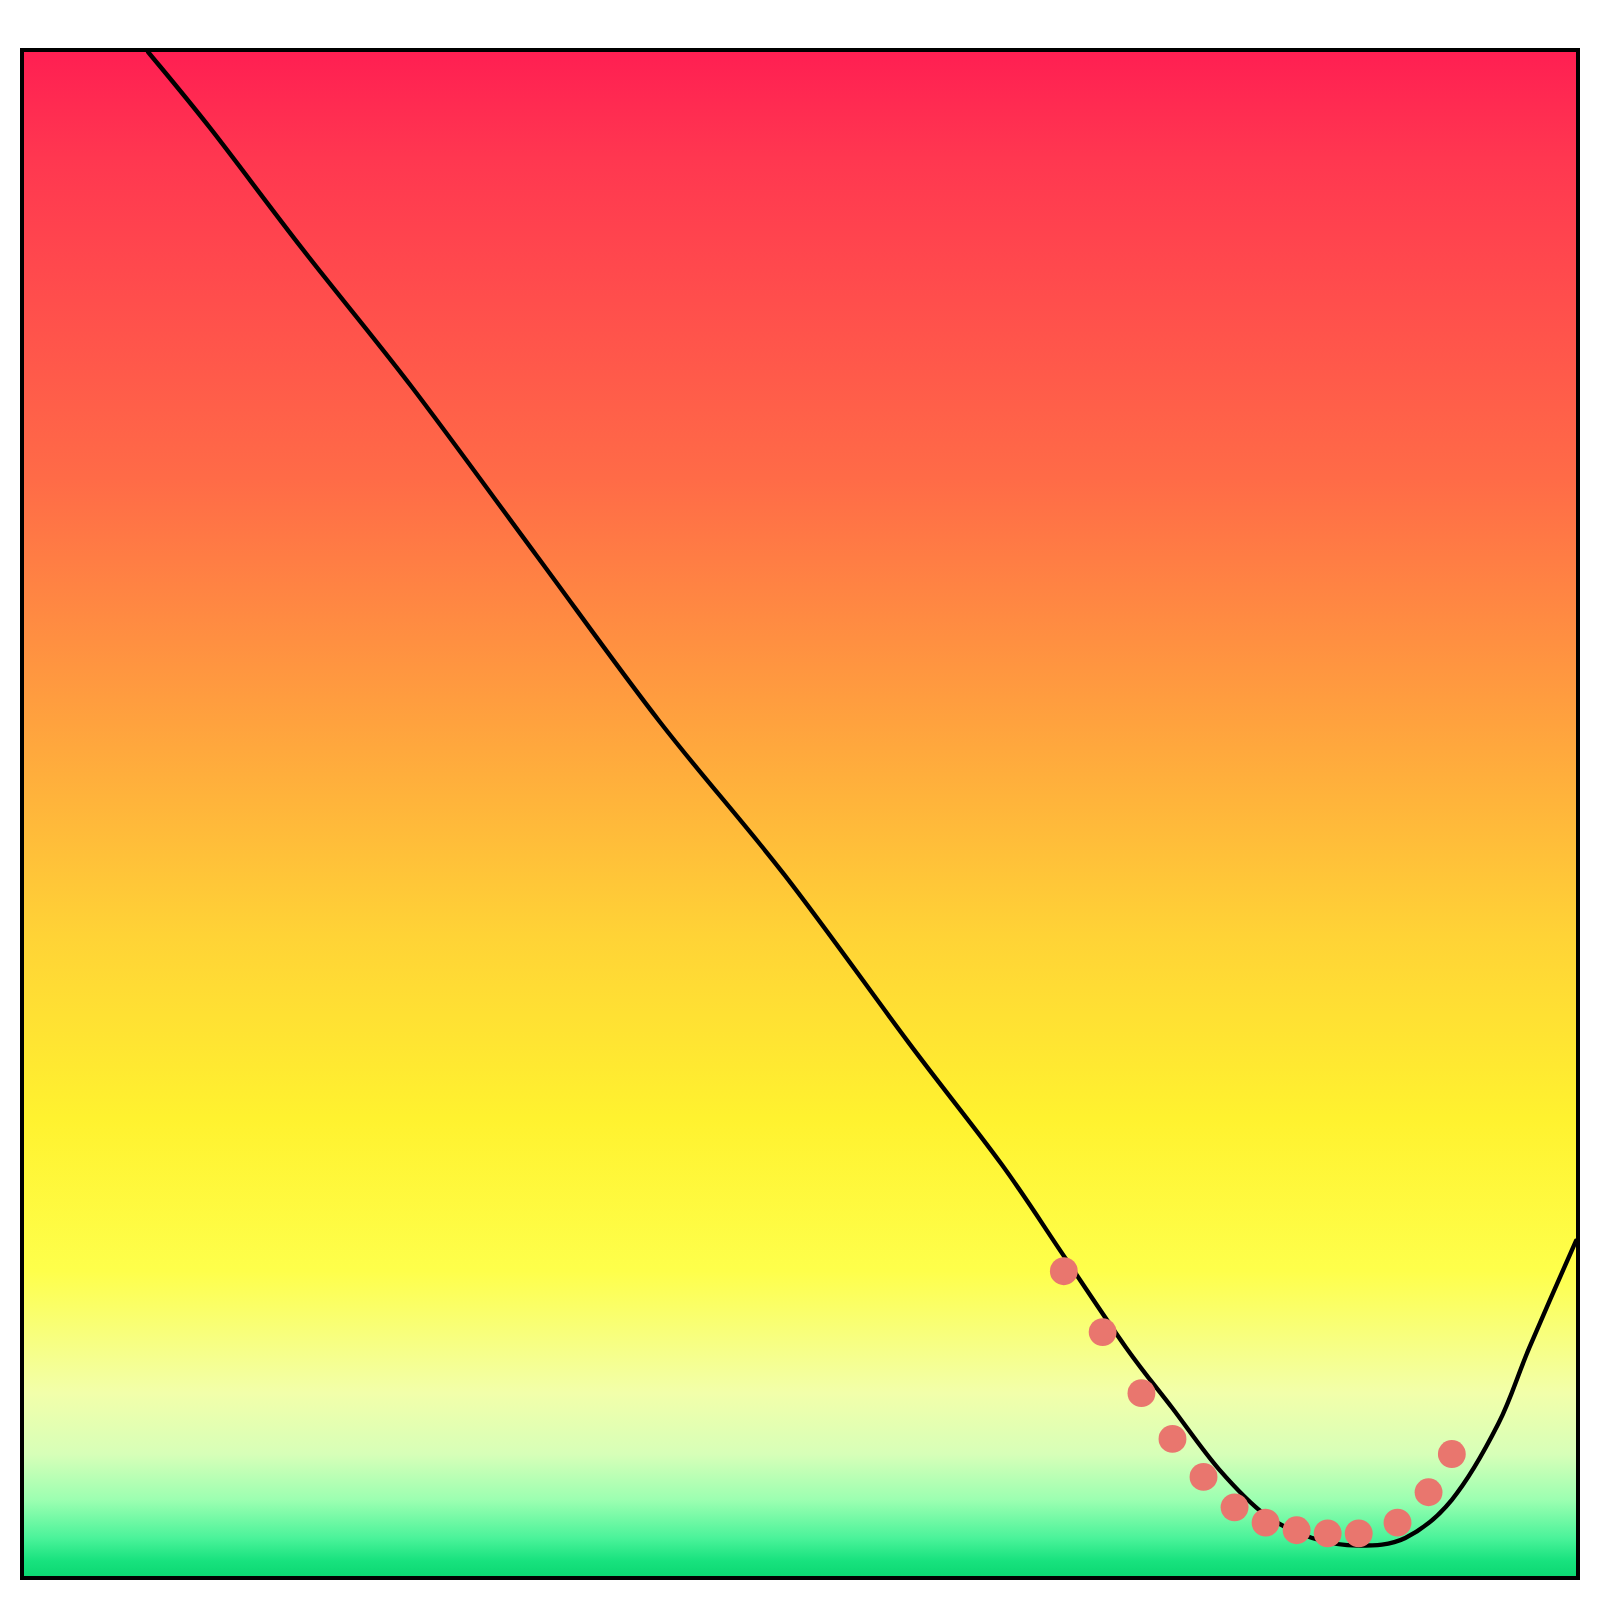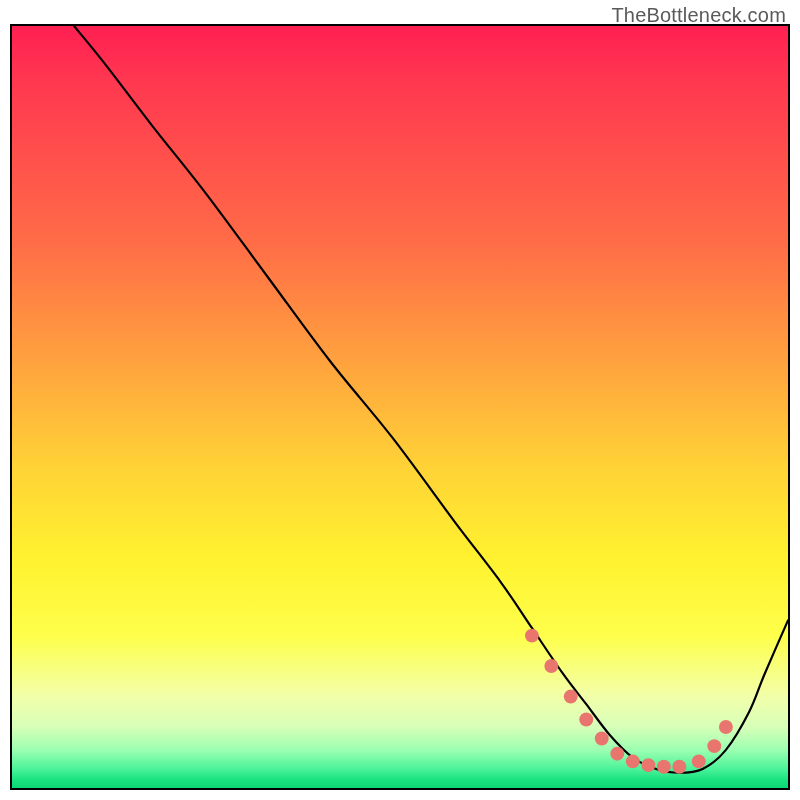--- a/index.html
+++ b/index.html
@@ -73,21 +73,20 @@
   }
   .dot {
     fill: #e9766e;
     stroke: none;
   }
 </style>
 </head>
 <body>
 
 <div class="chart-container">
-  <div class="watermark">TheBottleneck.com</div>
   <div class="plot-area">
     <div class="gradient-bg"></div>
     <svg class="curve-layer" viewBox="0 0 780 766" preserveAspectRatio="none">
       <path id="bottleneck-curve" class="curve" d="M 62.4 0.0 C 67.6 6.4, 80.6 21.7, 93.6 38.3 C 106.6 54.9, 123.5 77.9, 140.4 99.6 C 157.3 121.3, 175.5 143.0, 195.0 168.5 C 214.5 194.1, 236.6 224.7, 257.4 252.8 C 278.2 280.9, 299.0 310.2, 319.8 337.0 C 340.6 363.8, 361.4 386.8, 382.2 413.6 C 403.0 440.4, 426.4 473.6, 444.6 497.9 C 462.8 522.2, 478.4 541.3, 491.4 559.2 C 504.4 577.1, 512.2 589.8, 522.6 605.1 C 533.0 620.5, 544.7 638.3, 553.8 651.1 C 562.9 663.9, 569.4 671.5, 577.2 681.7 C 585.0 692.0, 592.8 703.4, 600.6 712.4 C 608.4 721.3, 616.2 729.6, 624.0 735.4 C 631.8 741.1, 639.6 744.3, 647.4 746.9 C 655.2 749.4, 663.0 750.7, 670.8 750.7 C 678.6 750.7, 686.4 750.7, 694.2 746.9 C 702.0 743.0, 709.8 737.3, 717.6 727.7 C 725.4 718.1, 734.5 702.2, 741.0 689.4 C 747.5 676.6, 750.1 666.4, 756.6 651.1 C 763.1 635.8, 776.1 606.4, 780.0 597.5"></path>
       <g id="dots-group">
           <circle cx="522.6" cy="612.8" r="7" class="dot"></circle>
           <circle cx="542.1" cy="643.4" r="7" class="dot"></circle>
           <circle cx="561.6" cy="674.1" r="7" class="dot"></circle>
           <circle cx="577.2" cy="697.1" r="7" class="dot"></circle>
           <circle cx="592.8" cy="716.2" r="7" class="dot"></circle>

